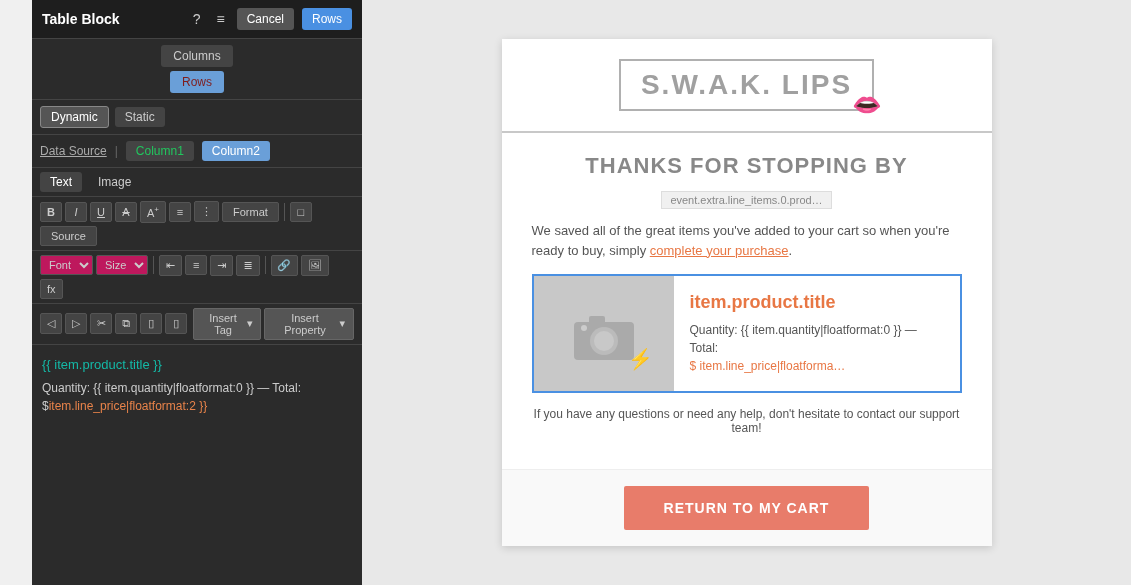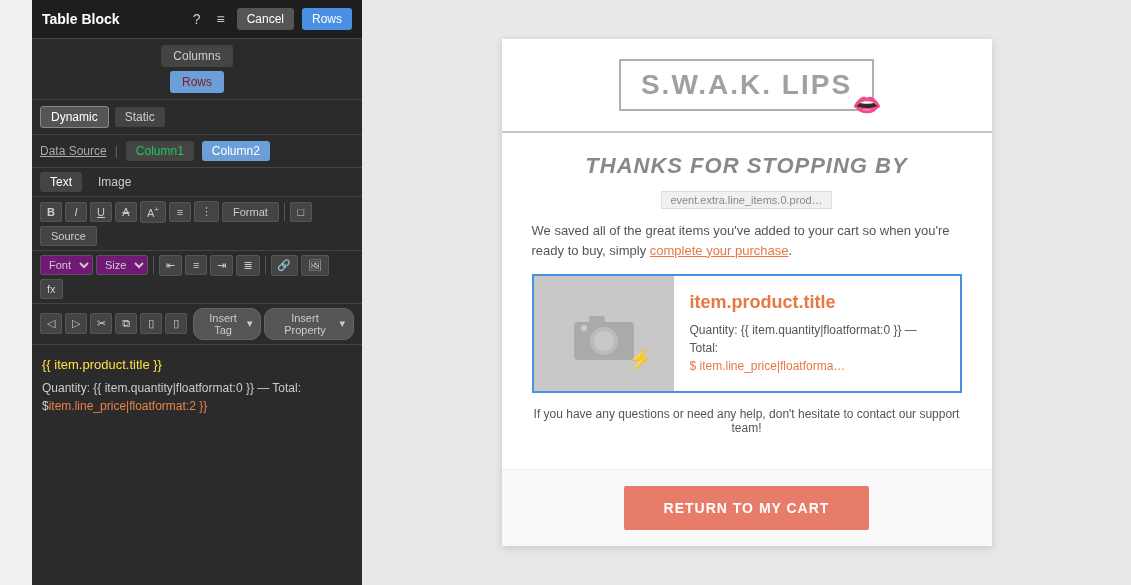--- a/index.html
+++ b/index.html
@@ -171,21 +171,21 @@
       color: #ccc;
       padding: 3px 6px;
       border-radius: 2px;
       cursor: pointer;
       font-size: 11px;
       min-width: 22px;
       text-align: center;
     }
     .tool-btn.wide { padding: 3px 10px; }
     .tool-select {
-      background: #701a75;
+      background: #be185d;
       border: 1px solid #555;
       color: #ccc;
       padding: 2px 4px;
       border-radius: 2px;
       font-size: 11px;
       cursor: pointer;
     }
     .tool-separator { width: 1px; background: #555; height: 18px; margin: 0 2px; }
 
     
@@ -194,37 +194,37 @@
       align-items: center;
       padding: 4px 8px;
       gap: 3px;
       border-bottom: 1px solid #444;
     }
     .insert-tag-btn, .insert-prop-btn {
       background: #555;
       border: 1px solid #666;
       color: #ccc;
       padding: 3px 8px;
-      border-radius: 10px;
+      border-radius: 2px;
       cursor: pointer;
       font-size: 11px;
       display: flex;
       align-items: center;
       gap: 3px;
     }
 
     
     .content-area {
       flex: 1;
       padding: 10px;
       overflow-y: auto;
       background: #2b2b2b;
     }
     .content-link {
-      color: #fde047;
+      color: #14b8a6;
       font-size: 13px;
       text-decoration: none;
       cursor: pointer;
     }
     .content-text {
       color: #ccc;
       font-size: 12px;
       margin-top: 6px;
       line-height: 1.5;
     }
@@ -292,21 +292,20 @@
       color: #888;
       background: #fff;
     }
     .email-thanks {
       font-size: 22px;
       font-weight: bold;
       color: #888;
       text-align: center;
       margin-bottom: 12px;
       letter-spacing: 1px;
-      font-style: italic;
     }
     .event-tag {
       display: block;
       text-align: center;
       font-size: 11px;
       color: #888;
       background: #f0f0f0;
       border: 1px solid #ddd;
       padding: 2px 8px;
       margin: 0 auto 12px;

